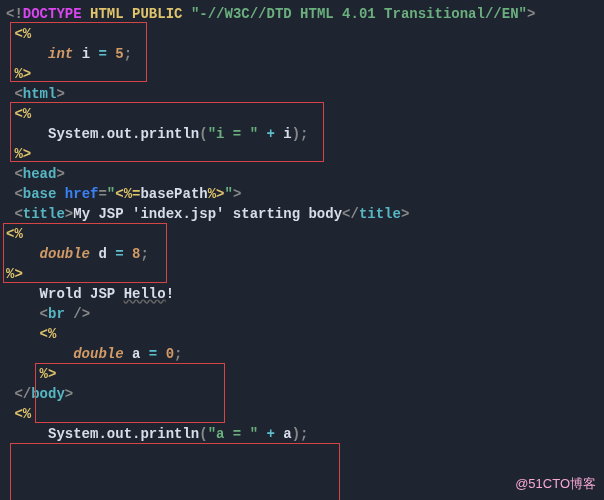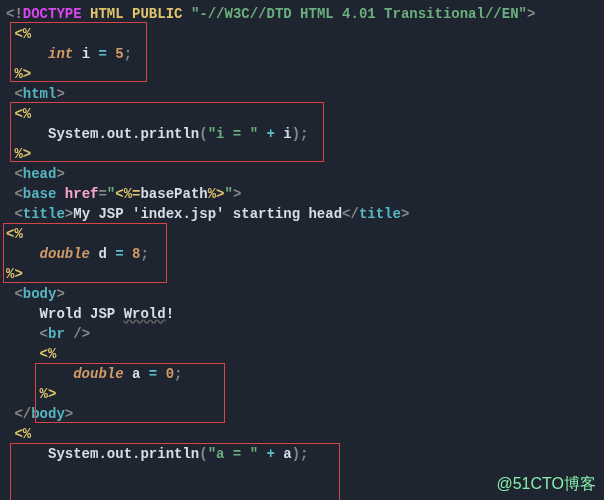--- a/index.html
+++ b/index.html
@@ -24,34 +24,34 @@
   .p-doctype { color: #e0c46c; }
   .p-doctype-kw { color: #d946ef; }
   .punct, .bracket, .attr-eq { color: #888888; }
   .tag { color: #56b6c2; }
   .jsp-delim { color: #e0c46c; }
   .kw-type { color: #d19a66; font-style: italic; }
   .ident { color: #d8dee9; }
   .num { color: #d19a66; }
   .op { color: #5ebfcc; }
   .str { color: #6aaf7d; }
-  .attr-name { color: #f9a8d4; }
+  .attr-name { color: #3b82f6; }
   .plain { color: #d8dee9; }
   .underline { text-decoration: underline; text-decoration-style: wavy; text-decoration-color: #666666; }
   .box {
     position: absolute;
     border: 1px solid #d64545;
     pointer-events: none;
   }
   .watermark {
     position: absolute;
     right: 8px;
     bottom: 6px;
-    color: #86efac;
-    font-size: 16px;
+    color: #f9a8d4;
+    font-size: 13px;
     font-family: sans-serif;
     font-weight: normal;
   }
 </style>
 </head>
 <body>
 
 <div class="editor">
 
 <div class="line"><span class="punct">&lt;!</span><span class="p-doctype-kw">DOCTYPE</span> <span class="p-doctype">HTML</span> <span class="p-doctype">PUBLIC</span> <span class="str">"-//W3C//DTD HTML 4.01 Transitional//EN"</span><span class="punct">&gt;</span></div>
@@ -63,30 +63,29 @@
 <div class="line"> <span class="bracket">&lt;</span><span class="tag">html</span><span class="bracket">&gt;</span></div>
 
 <div class="line"> <span class="jsp-delim">&lt;%</span></div>
 <div class="line">     <span class="ident">System.out.println</span><span class="punct">(</span><span class="str">"i = "</span> <span class="op">+</span> <span class="ident">i</span><span class="punct">)</span><span class="punct">;</span></div>
 <div class="line"> <span class="jsp-delim">%&gt;</span></div>
 
 <div class="line"> <span class="bracket">&lt;</span><span class="tag">head</span><span class="bracket">&gt;</span></div>
 
 <div class="line"> <span class="bracket">&lt;</span><span class="tag">base</span> <span class="attr-name">href</span><span class="attr-eq">=</span><span class="str">"</span><span class="jsp-delim">&lt;%=</span><span class="ident">basePath</span><span class="jsp-delim">%&gt;</span><span class="str">"</span><span class="bracket">&gt;</span></div>
 
-<div class="line"> <span class="bracket">&lt;</span><span class="tag">title</span><span class="bracket">&gt;</span><span class="plain">My JSP 'index.jsp' starting head</span><span class="bracket">&lt;/</span><span class="tag">title</span><span class="bracket">&gt;</span></div>
+<div class="line"> <span class="bracket">&lt;</span><span class="tag">title</span><span class="bracket">&gt;</span><span class="plain">My JSP 'index.jsp' starting body</span><span class="bracket">&lt;/</span><span class="tag">title</span><span class="bracket">&gt;</span></div>
 
 <div class="line"><span class="jsp-delim">&lt;%</span></div>
 <div class="line">    <span class="kw-type">double</span> <span class="ident">d</span> <span class="op">=</span> <span class="num">8</span><span class="punct">;</span></div>
 <div class="line"><span class="jsp-delim">%&gt;</span></div>
 
 
-<div class="line"> <span class="bracket">&lt;</span><span class="tag">body</span><span class="bracket">&gt;</span></div>
 
-<div class="line">    <span class="plain">Wrold JSP </span><span class="plain underline">Wrold</span><span class="plain">!</span></div>
+<div class="line">    <span class="plain">Wrold JSP </span><span class="plain underline">Hello</span><span class="plain">!</span></div>
 
 <div class="line">    <span class="bracket">&lt;</span><span class="tag">br</span> <span class="bracket">/&gt;</span></div>
 
 <div class="line">    <span class="jsp-delim">&lt;%</span></div>
 <div class="line">        <span class="kw-type">double</span> <span class="ident">a</span> <span class="op">=</span> <span class="num">0</span><span class="punct">;</span></div>
 <div class="line">    <span class="jsp-delim">%&gt;</span></div>
 
 <div class="line"> <span class="bracket">&lt;/</span><span class="tag">body</span><span class="bracket">&gt;</span></div>
 
 <div class="line"> <span class="jsp-delim">&lt;%</span></div>

